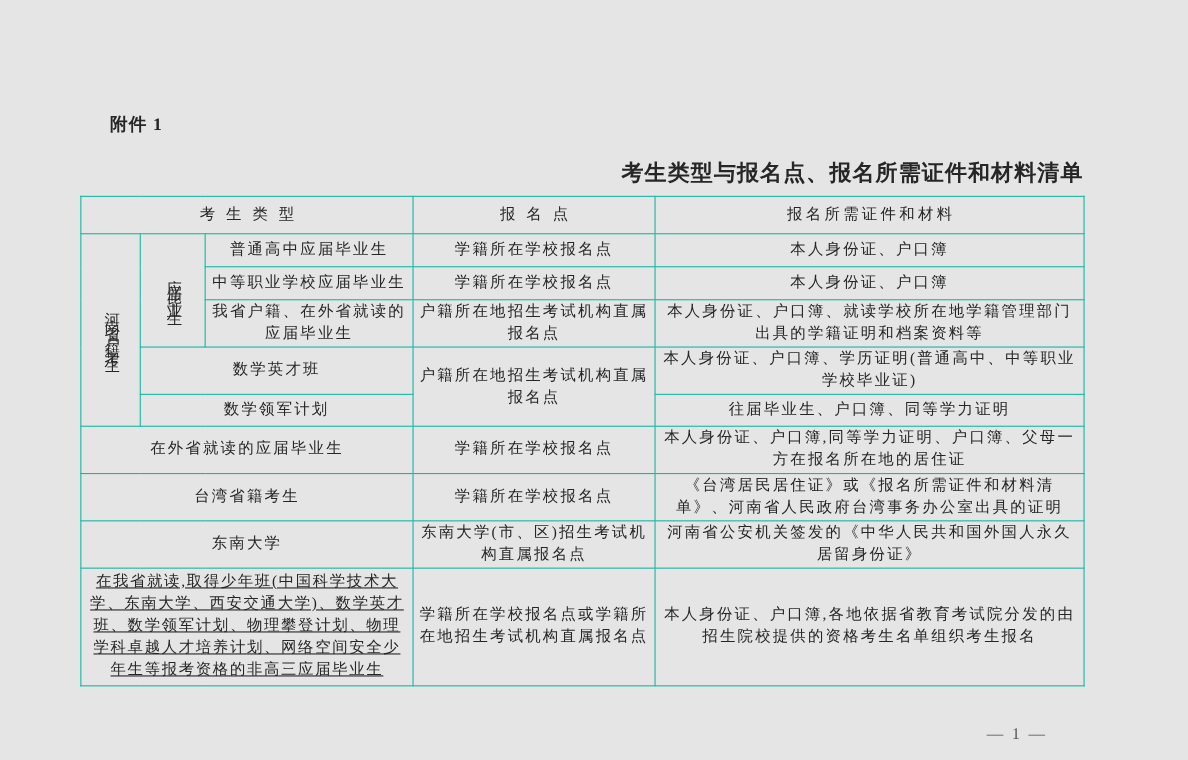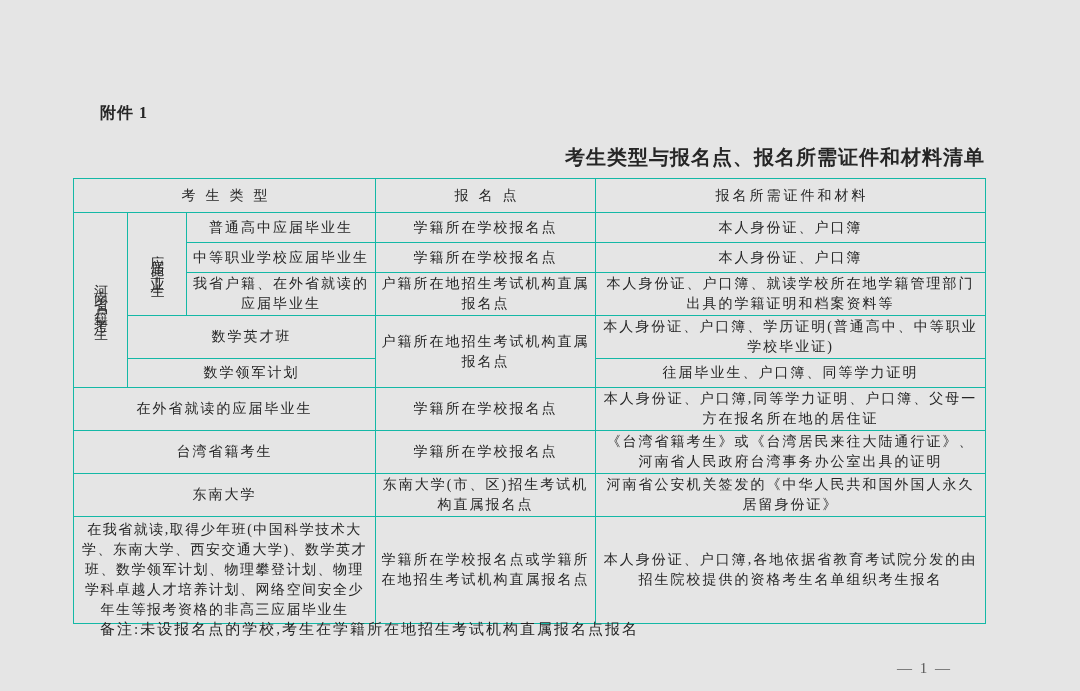--- a/index.html
+++ b/index.html
@@ -32,21 +32,21 @@
   }
   th.th-wide{font-weight:bold;letter-spacing:10px;text-indent:10px;}
   th.th-mid{font-weight:bold;letter-spacing:3px;text-indent:3px;}
   td.type,td.site{letter-spacing:2px;}
   td.docs{
     text-align:justify;text-justify:inter-character;
     letter-spacing:2px;line-height:20px;
   }
   td.type-left{
     text-align:justify;text-justify:inter-character;
-    letter-spacing:1.5px;line-height:21px;padding:2px 3px;
+    letter-spacing:1.5px;line-height:21px;padding:2px 3px;text-decoration:underline;
   }
   td.vcell{padding:0;}
   .vtext{
     display:inline-block;
     writing-mode:vertical-lr;text-orientation:upright;
     letter-spacing:7px;line-height:1;font-size:14px;
   }
   .note{
     position:absolute;left:100px;top:620px;
     font-size:15px;letter-spacing:2px;
@@ -113,34 +113,33 @@
 
       <tr style="height:39px">
         <td colspan="3" class="type">在外省就读的应届毕业生</td>
         <td class="site">学籍所在学校报名点</td>
         <td class="docs">本人身份证、户口簿,同等学力证明、户口簿、父母一方在报名所在地的居住证</td>
       </tr>
 
       <tr style="height:41px">
         <td colspan="3" class="type">台湾省籍考生</td>
         <td class="site">学籍所在学校报名点</td>
-        <td class="docs">《台湾省籍考生》或《台湾居民来往大陆通行证》、河南省人民政府台湾事务办公室出具的证明</td>
+        <td class="docs">《台湾居民居住证》或《报名所需证件和材料清单》、河南省人民政府台湾事务办公室出具的证明</td>
       </tr>
 
       <tr style="height:40px">
         <td colspan="3" class="type">东南大学</td>
         <td class="site">东南大学(市、区)招生考试机构直属报名点</td>
         <td class="docs">河南省公安机关签发的《中华人民共和国外国人永久居留身份证》</td>
       </tr>
 
       <tr style="height:107px">
         <td colspan="3" class="type-left">在我省就读,取得少年班(中国科学技术大学、东南大学、西安交通大学)、数学英才班、数学领军计划、物理攀登计划、物理学科卓越人才培养计划、网络空间安全少年生等报考资格的非高三应届毕业生</td>
         <td class="site">学籍所在学校报名点或学籍所在地招生考试机构直属报名点</td>
         <td class="docs">本人身份证、户口簿,各地依据省教育考试院分发的由招生院校提供的资格考生名单组织考生报名</td>
       </tr>
     </tbody>
   </table>
 
-  <div class="note">备注:未设报名点的学校,考生在学籍所在地招生考试机构直属报名点报名</div>
 
   <div class="pagenum">— 1 —</div>
 
 </div>
 
 </body></html>

